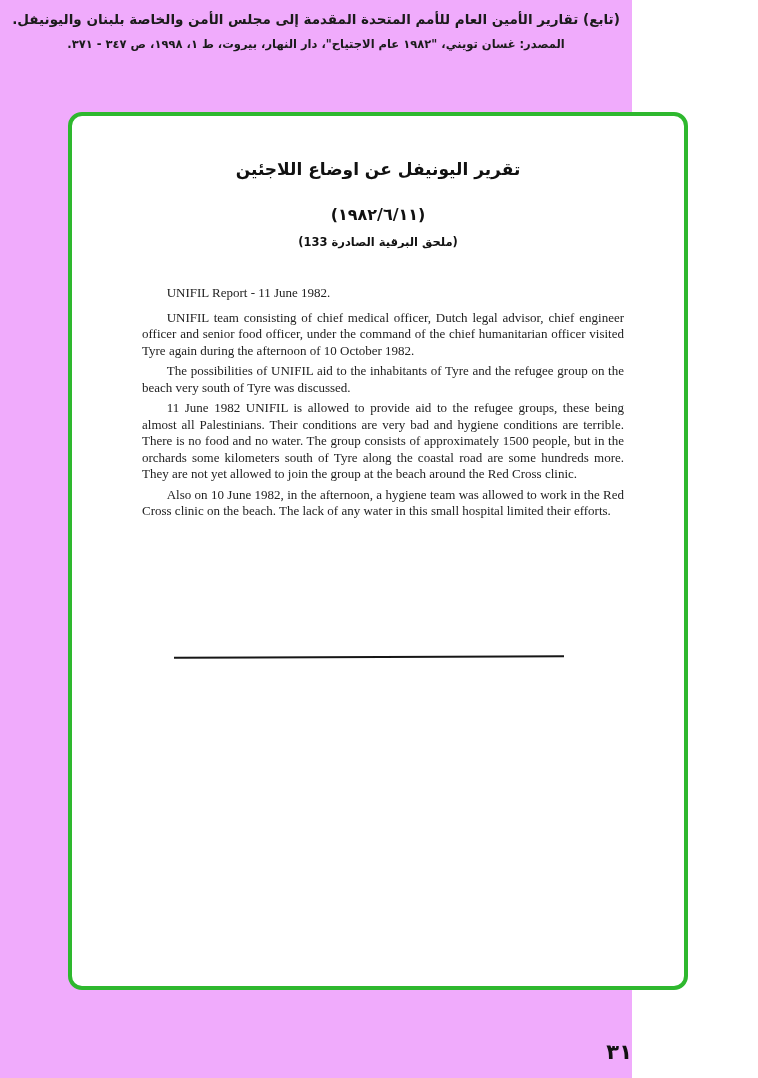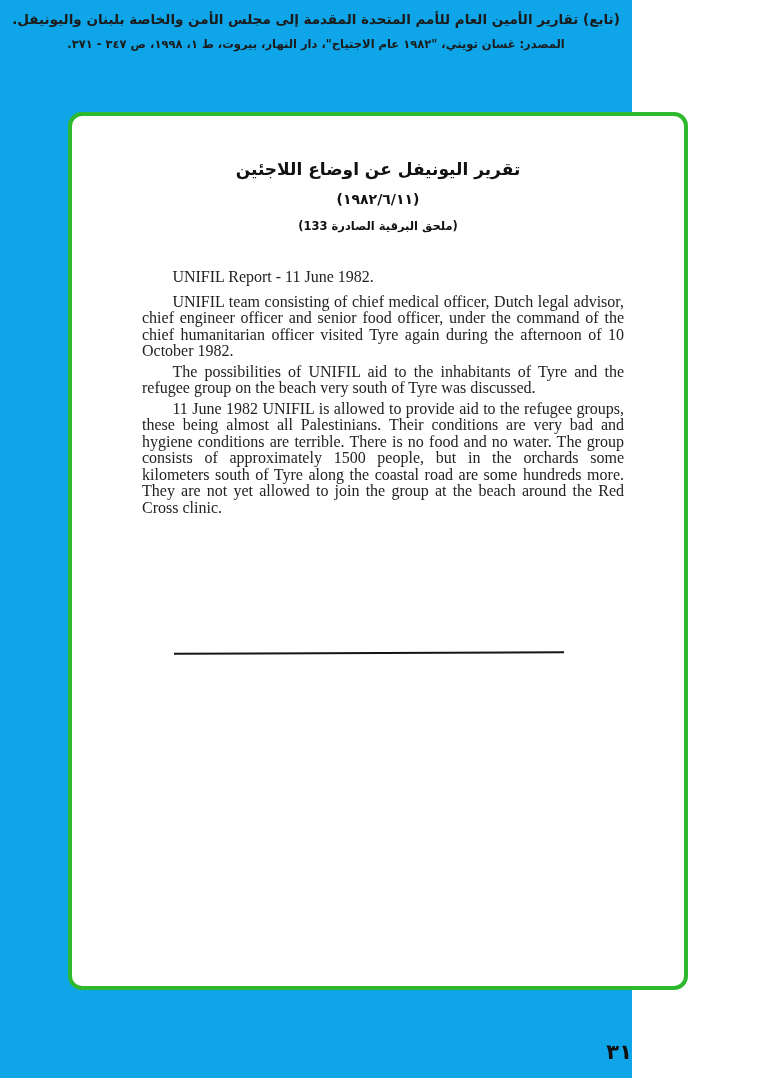--- a/index.html
+++ b/index.html
@@ -7,21 +7,21 @@
   body {
     width: 758px; height: 1078px;
     font-family: "Liberation Serif", "DejaVu Serif", serif;
     color: #1b1b1b;
     position: relative;
     overflow: hidden;
   }
   .page {
     position: relative;
     width: 632px; height: 1078px;
-    background: #0ea5e9;
+    background: #f0abfc;
   }
   .doc-header {
     direction: rtl;
     text-align: center;
     padding-top: 11px;
     font-family: "DejaVu Sans", sans-serif;
     font-weight: bold;
   }
   .header-line1 { font-size: 13.5px; letter-spacing: 0.2px; }
   .header-line2 { font-size: 11.5px; margin-top: 10px; }
@@ -37,26 +37,26 @@
   .arabic-title {
     direction: rtl;
     text-align: center;
     margin-top: 38px;
     font-family: "DejaVu Sans", sans-serif;
     font-weight: bold;
     color: #111;
   }
   .title-line { line-height: 30px; }
   .title-line.t1, .title-line.t2 { font-size: 17px; }
-  .title-line.t3 { font-size: 14px; margin-top: 3px; line-height: 24px; }
+  .title-line.t3 { font-size: 16px; margin-top: 19px; line-height: 24px; }
   .title-line.t4 { font-size: 11.5px; margin-top: 6px; line-height: 18px; }
 
   .english-body {
     margin: 34px 60px 0 70px;
-    font-size: 16px;
+    font-size: 13px;
     line-height: 16.5px;
     text-align: justify;
     color: #222;
   }
   .english-body p { text-indent: 1.9em; margin-bottom: 4px; }
   .english-body p.report-heading { margin-bottom: 8px; }
 
   .divider {
     width: 390px; height: 2px;
     background: #161616;
@@ -91,20 +91,21 @@
       <div class="title-line t1">تقرير اليونيفل عن اوضاع اللاجئين</div>
       <div class="title-line t3">(١٩٨٢/٦/١١)</div>
       <div class="title-line t4">(ملحق البرقية الصادرة 133)</div>
     </div>
 
     <div class="english-body">
       <p class="report-heading">UNIFIL Report - 11 June 1982.</p>
       <p>UNIFIL team consisting of chief medical officer, Dutch legal advisor, chief engineer officer and senior food officer, under the command of the chief humanitarian officer visited Tyre again during the afternoon of 10 October 1982.</p>
       <p>The possibilities of UNIFIL aid to the inhabitants of Tyre and the refugee group on the beach very south of Tyre was discussed.</p>
       <p>11 June 1982 UNIFIL is allowed to provide aid to the refugee groups, these being almost all Palestinians. Their conditions are very bad and hygiene conditions are terrible. There is no food and no water. The group consists of approximately 1500 people, but in the orchards some kilometers south of Tyre along the coastal road are some hundreds more. They are not yet allowed to join the group at the beach around the Red Cross clinic.</p>
+      <p>Also on 10 June 1982, in the afternoon, a hygiene team was allowed to work in the Red Cross clinic on the beach. The lack of any water in this small hospital limited their efforts.</p>
     </div>
 
     <div class="divider"></div>
 
   </section>
 
   <div class="page-number">٣١</div>
 
 </div>
 

